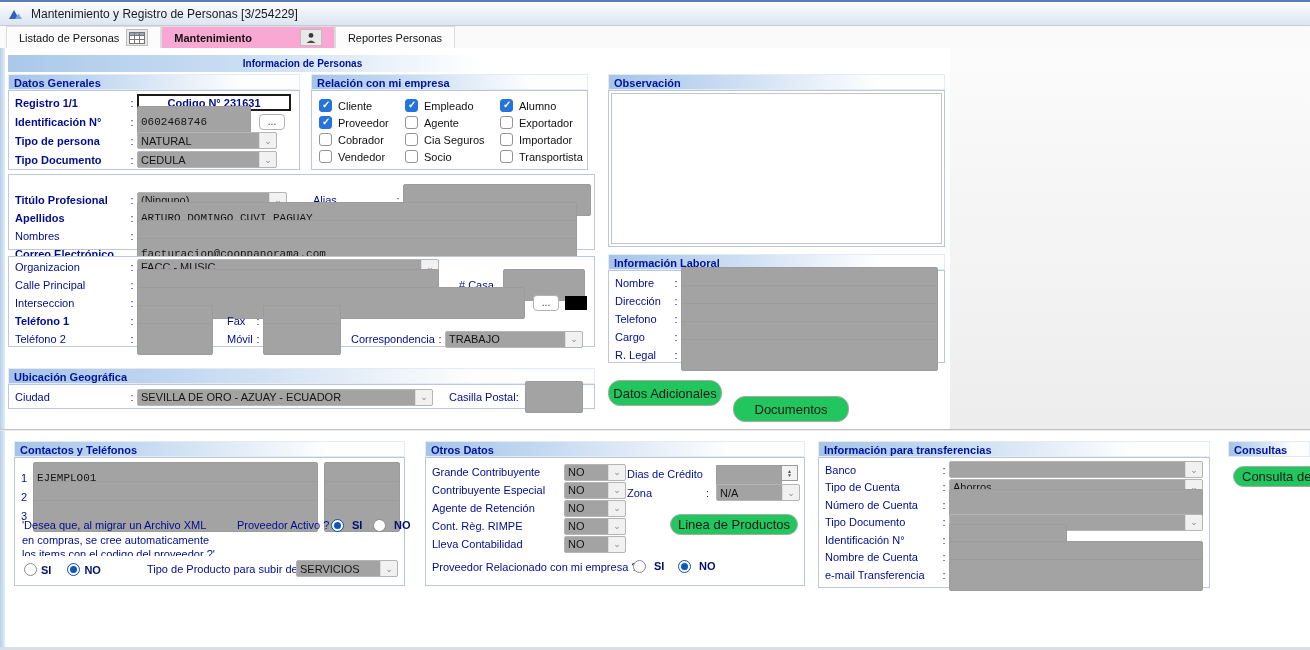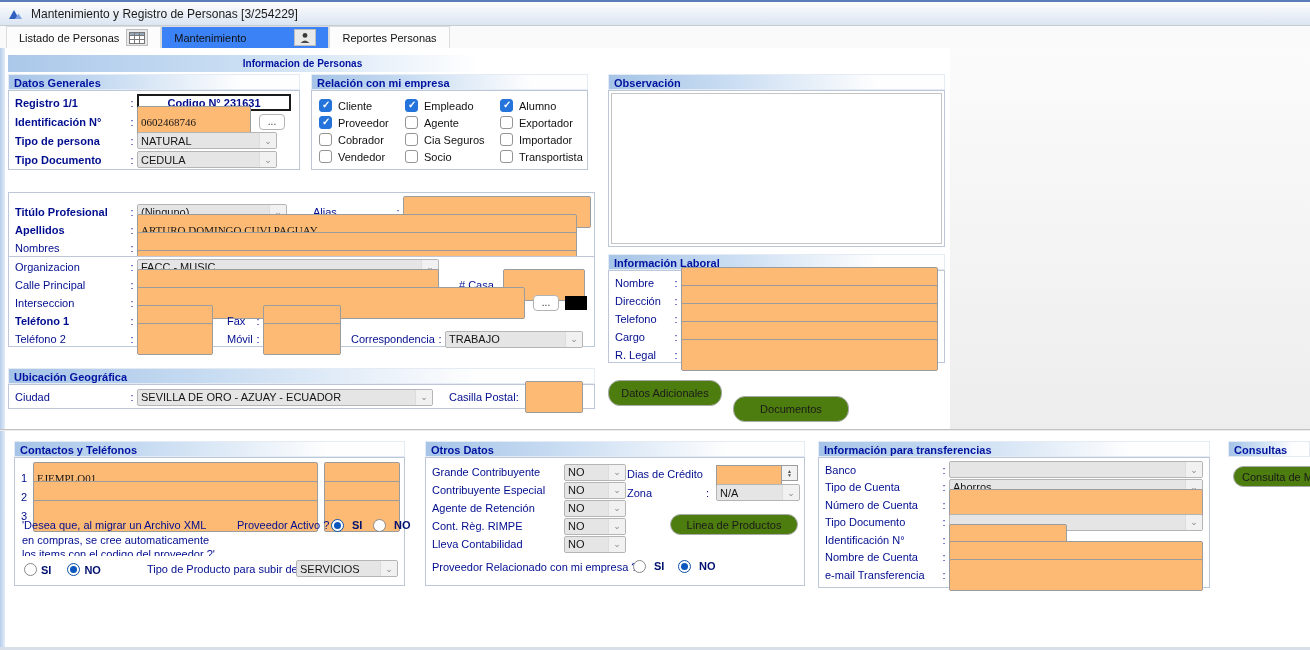--- a/index.html
+++ b/index.html
@@ -16,21 +16,21 @@
   }
   
   .tabbar {
     position:absolute; left:0; top:26px; width:1310px; height:22px;
     background:#fafafa; display:flex; align-items:stretch; padding-left:6px;
   }
   .tab {
     display:flex; align-items:center; gap:7px; padding:0 12px;
     border:1px solid #dcdcdc; border-bottom:none; background:#fcfcfc; cursor:default;
   }
-  .tab.active { background:#3b82f6; font-weight:normal;gap:48px; }
+  .tab.active { background:#f9a8d4; font-weight:bold;gap:48px; }
   .icon-btn {
     width:22px; height:17px; background:#e9e9e9; border:1px solid #bdbdbd;
     display:flex; align-items:center; justify-content:center;
   }
   
   .main { position:absolute; left:0; top:48px; width:1310px; height:602px; background:#fff; }
   .left-edge { position:absolute; left:0; top:0; width:5px; height:602px;
     background:linear-gradient(90deg,#b6cdea,#e2ecf8); }
   .topright-bg { position:absolute; left:950px; top:0; width:360px; height:382px;
     background:linear-gradient(#fbfbfb,#ededed); }
@@ -49,64 +49,64 @@
     background:linear-gradient(90deg,#a6c4e7,#c8dcf2 35%,#fefefe 80%);
     border:1px solid #e4ebf4;
   }
   .grp-b { background:#fff; border:1px solid #bcc8d8; }
   .row { display:flex; align-items:center; height:18px; padding-left:6px; }
   .lbl { color:#000d8e; white-space:nowrap; flex:none; }
   .b { font-weight:bold; }
   .colon { color:#000d8e; width:10px; text-align:center; flex:none; }
   .lw112 { width:112px; } .lw56 { width:56px; } .lw114 { width:114px; } .lw132 { width:132px; }
   .inp {
-    height:32px; border:1px solid #9c9c9c; border-radius:2px; background:#fdba74; color:#151515;
-    font-family:Liberation Serif, serif; font-size:11px; padding:0 3px; flex:none;
+    height:32px; border:1px solid #9c9c9c; border-radius:2px; background:#a3a3a3; color:#151515;
+    font-family:Liberation Mono, monospace; font-size:11px; padding:0 3px; flex:none;
   }
   .inp.grow { flex:1; margin-right:6px; }
   .sel {
-    height:17px; border:1px solid #b5b5b5; border-radius:2px; background:#e5e5e5;
+    height:17px; border:1px solid #b5b5b5; border-radius:2px; background:#a3a3a3;
     display:flex; align-items:center; flex:none; overflow:hidden;
   }
   .sel .v { flex:1; padding-left:3px; white-space:nowrap; color:#151515; }
   .sel .chev {
     width:17px; align-self:stretch; background:#f1f1f1; color:#8a8a8a; flex:none;
     display:flex; align-items:center; justify-content:center; font-size:9px; border-left:1px solid #ddd;
   }
   .sel.grow { flex:1; margin-right:6px; }
   .mini-btn {
     width:26px; height:16px; margin-left:8px; background:#fff; border:1px solid #b3b3b3;
     border-radius:4px; font-size:10px; color:#333; line-height:12px; flex:none;
   }
   .codigo {
     width:154px; height:17px; border:2px solid #1a1a1a; background:#fff; color:#000c8c;
     font-weight:bold; text-align:center; line-height:14px; flex:none;
   }
   .swatch { width:22px; height:14px; margin-left:6px; flex:none; }
   .btn {
-    background:#4d7c0f; border:1px solid #a9a9a9; border-radius:12px; color:#1a1a1a;
-    font-family:"Liberation Sans",sans-serif; font-size:11px;
+    background:#22c55e; border:1px solid #a9a9a9; border-radius:12px; color:#1a1a1a;
+    font-family:"Liberation Sans",sans-serif; font-size:13px;
   }
   
   .cb-item { display:flex; align-items:center; gap:6px; }
   .cb { width:13px; height:13px; border:1px solid #949494; border-radius:3px; background:#fff; position:relative; flex:none; }
   .cb[data-checked="true"] { background:#2574db; border-color:#2574db; }
   .cb[data-checked="true"]::after { content:"✓"; position:absolute; left:2px; top:-1px; color:#fff; font-size:10px; font-weight:bold; }
   .rd { width:13px; height:13px; border:1px solid #8a8a8a; border-radius:50%; background:#fff; position:relative; flex:none; }
   .rd[data-checked="true"] { border-color:#0c4fa8; }
   .rd[data-checked="true"]::after { content:""; position:absolute; left:2px; top:2px; right:2px; bottom:2px; border-radius:50%; background:#0c57bd; }
   .rd-l { color:#00106e; font-weight:bold; margin:0 0 0 4px; }
   
   #g-datos { left:8px; top:26px; width:292px; } #g-datos .grp-b { height:80px; padding-top:2px; }
   #g-datos .row { height:19px; }
   #g-rel { left:311px; top:26px; width:277px; } #g-rel .grp-b { height:80px; padding:6px 5px 0 7px; }
   .rel-grid { display:grid; grid-auto-flow:column; grid-template-rows:repeat(4,17px); grid-template-columns:86px 95px 84px; }
   #g-obs { left:608px; top:26px; width:337px; } #g-obs .grp-b { height:157px; padding:2px; }
   #g-obs textarea { width:100%; height:100%; border:1px solid #c4c4c4; resize:none; font-family:"Liberation Sans",sans-serif; }
-  #g-persona { left:8px; top:144px; width:587px; height:76px; padding-top:10px; }
+  #g-persona { left:8px; top:126px; width:587px; height:76px; padding-top:16px; }
   #g-dir { left:8px; top:208px; width:587px; } #g-dir .grp-b { height:91px; padding-top:1px; }
   #g-ubi { left:8px; top:320px; width:587px; } #g-ubi .grp-b { height:25px; padding-top:3px; }
   #g-lab { left:608px; top:206px; width:337px; } #g-lab .grp-b { height:93px; padding-top:3px; }
   #btn-datos-ad { position:absolute; left:608px; top:332px; width:114px; height:26px; }
   #btn-docs { position:absolute; left:733px; top:348px; width:116px; height:26px; }
   #g-cont { left:14px; top:393px; width:391px; } #g-cont .grp-b { height:129px; position:relative; }
   #g-cont .crow { position:absolute; left:6px; display:flex; align-items:center; }
   .qtext { position:absolute; left:7px; top:60px; width:212px; height:38px; overflow:hidden;
            color:#000d8e; line-height:14.5px; }
   .white-strip { position:absolute; left:4px; top:102px; width:122px; height:19px; background:#fff;

